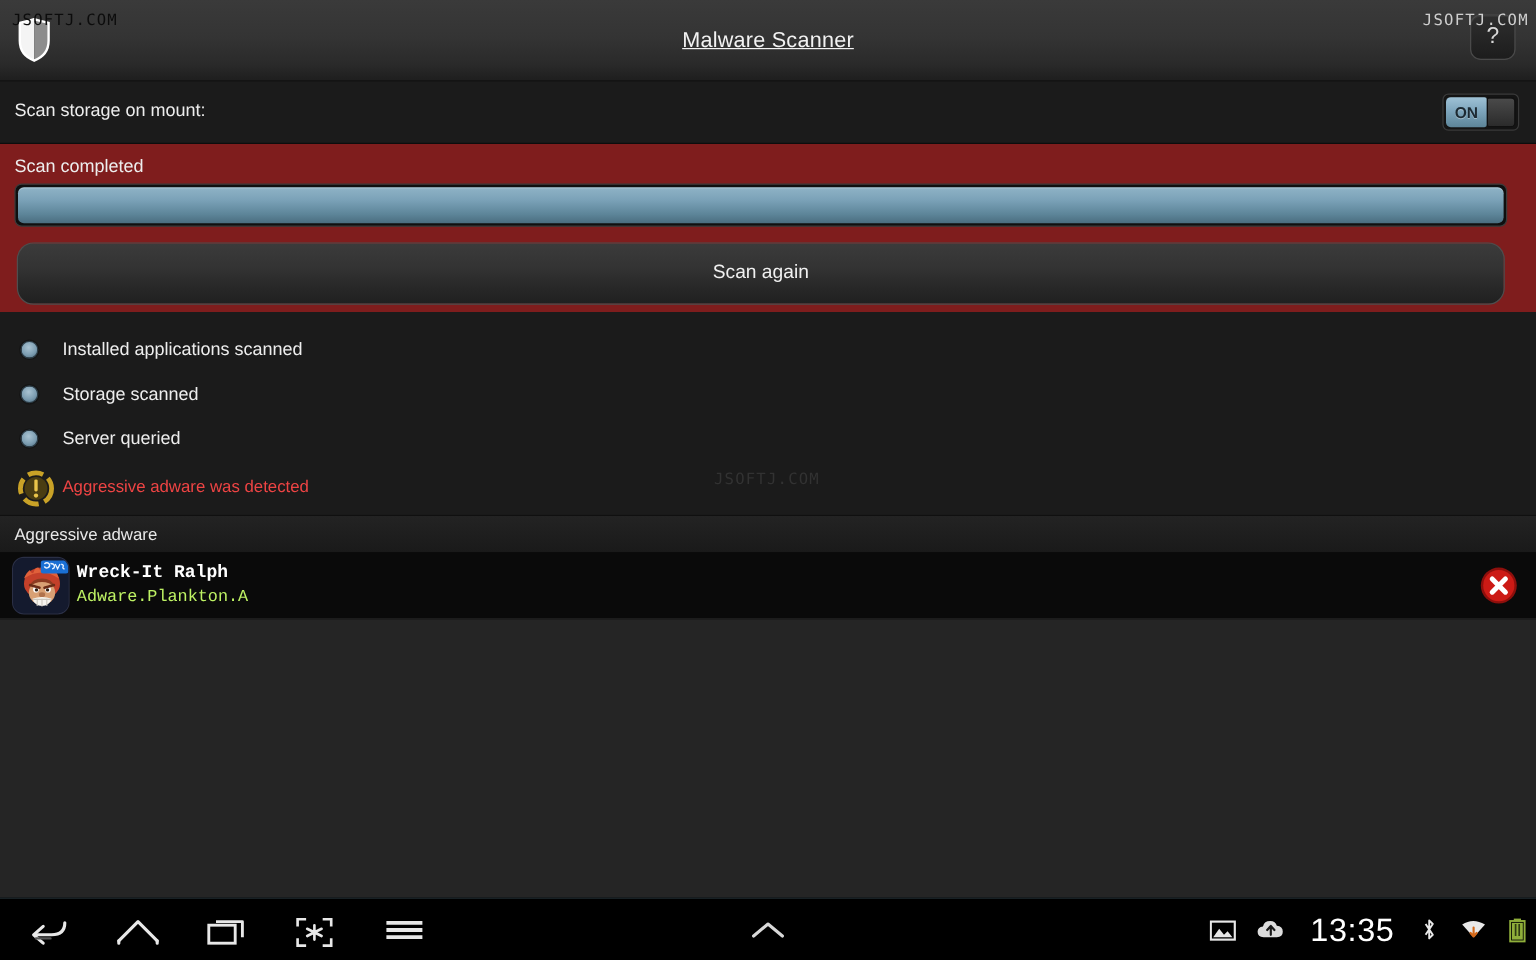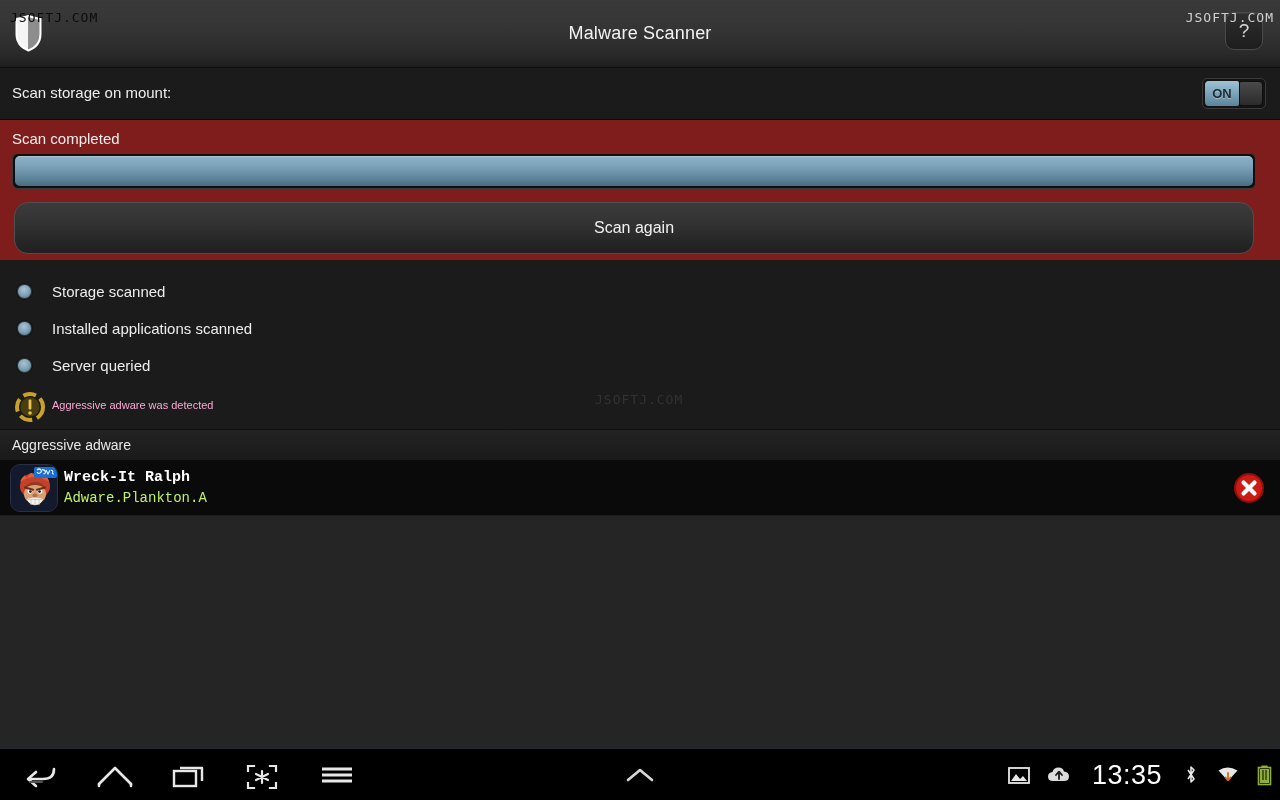--- a/index.html
+++ b/index.html
@@ -22,20 +22,21 @@
     background: linear-gradient(to bottom, #3a3a3a 0%, #343434 45%, #2a2a2a 80%, #1e1e1e 100%);
     border-bottom: 1px solid #0d0d0d;
   }
   .header-title {
     position: absolute;
     left: 0; right: 0; top: 23px;
     text-align: center;
     color: #f2f2f2;
     font-size: 18px;
     letter-spacing: .2px;
+    text-decoration: underline;
   }
   .shield-logo {
     position: absolute;
     left: 14px; top: 14px;
     width: 29px; height: 38px;
   }
   .help-button {
     position: absolute;
     right: 17px; top: 12px;
     width: 38px; height: 38px;
@@ -166,22 +167,22 @@
     position: relative;
     height: 44px;
     padding-left: 52px;
   }
   .warn-icon {
     position: absolute;
     left: 14px; top: 6px;
     width: 32px; height: 32px;
   }
   .warn-text {
-    color: #f9a8d4;
-    font-size: 11px;
+    color: #ef4444;
+    font-size: 14px;
     line-height: 40px;
   }
 
   
   .section-header {
     position: relative;
     height: 32px;
     background: linear-gradient(to bottom, #232323, #1a1a1a);
     border-top: 1px solid #101010;
     border-bottom: 1px solid #0b0b0b;
@@ -295,25 +296,25 @@
     <div class="scan-status-text">Scan completed</div>
     <div class="progress-outer">
       <div class="progress-fill" id="progress-fill" style="width: 100%;"></div>
     </div>
     <div class="scan-again-btn">Scan again</div>
   </div>
 
   <div class="status-list">
     <div class="status-item">
       <div class="status-bullet"></div>
-      <div class="status-text">Storage scanned</div>
+      <div class="status-text">Installed applications scanned</div>
     </div>
     <div class="status-item">
       <div class="status-bullet"></div>
-      <div class="status-text">Installed applications scanned</div>
+      <div class="status-text">Storage scanned</div>
     </div>
     <div class="status-item">
       <div class="status-bullet"></div>
       <div class="status-text">Server queried</div>
     </div>
 
     <div class="warn-item">
       <svg class="warn-icon" viewBox="0 0 32 32">
         <circle cx="16" cy="16" r="13" fill="none" stroke="#c9a227" stroke-width="4" stroke-dasharray="13 5" stroke-linecap="butt"></circle>
         <circle cx="16" cy="16" r="9.5" fill="#4a3d12"></circle>

